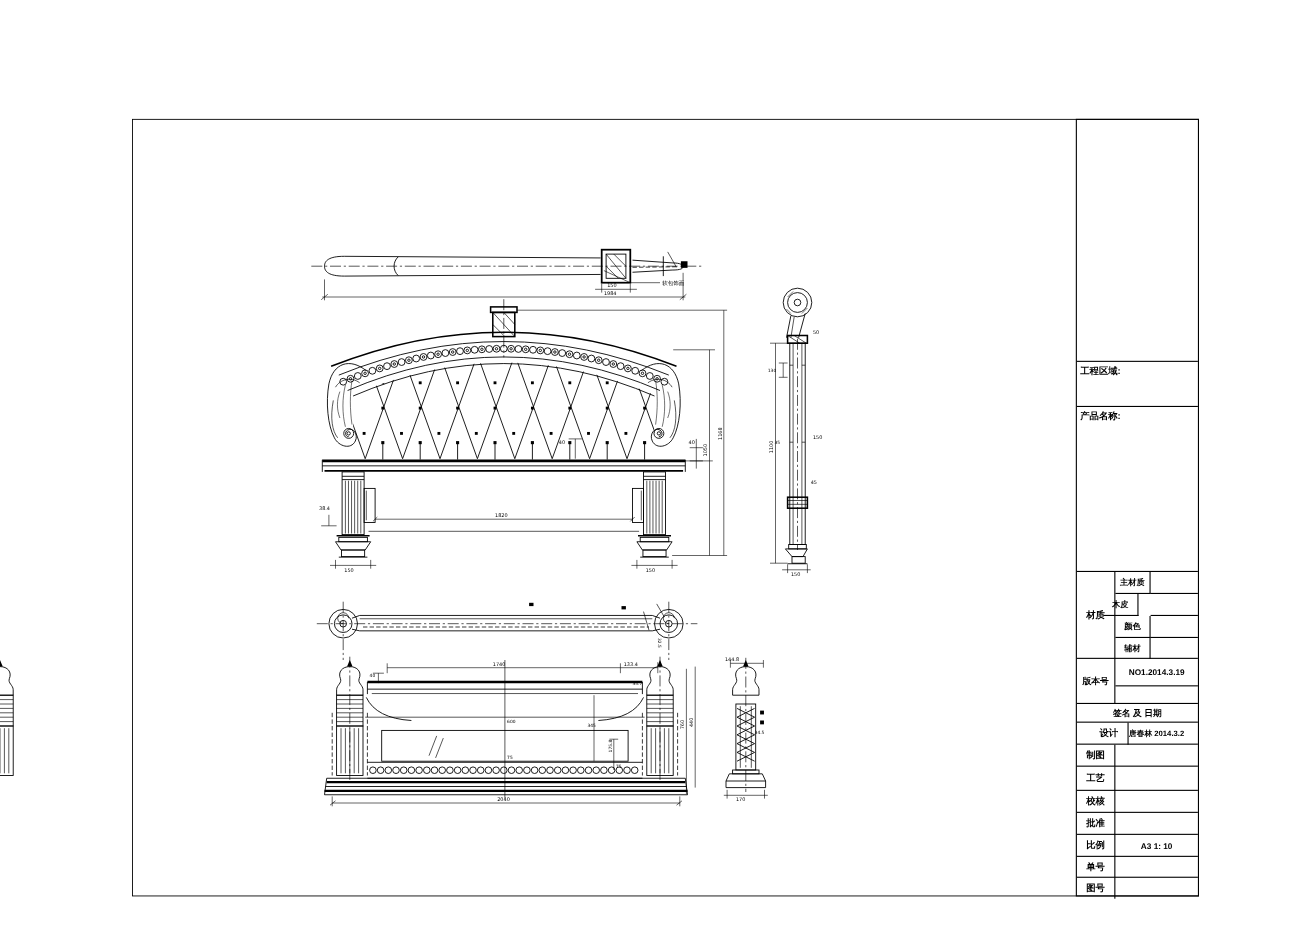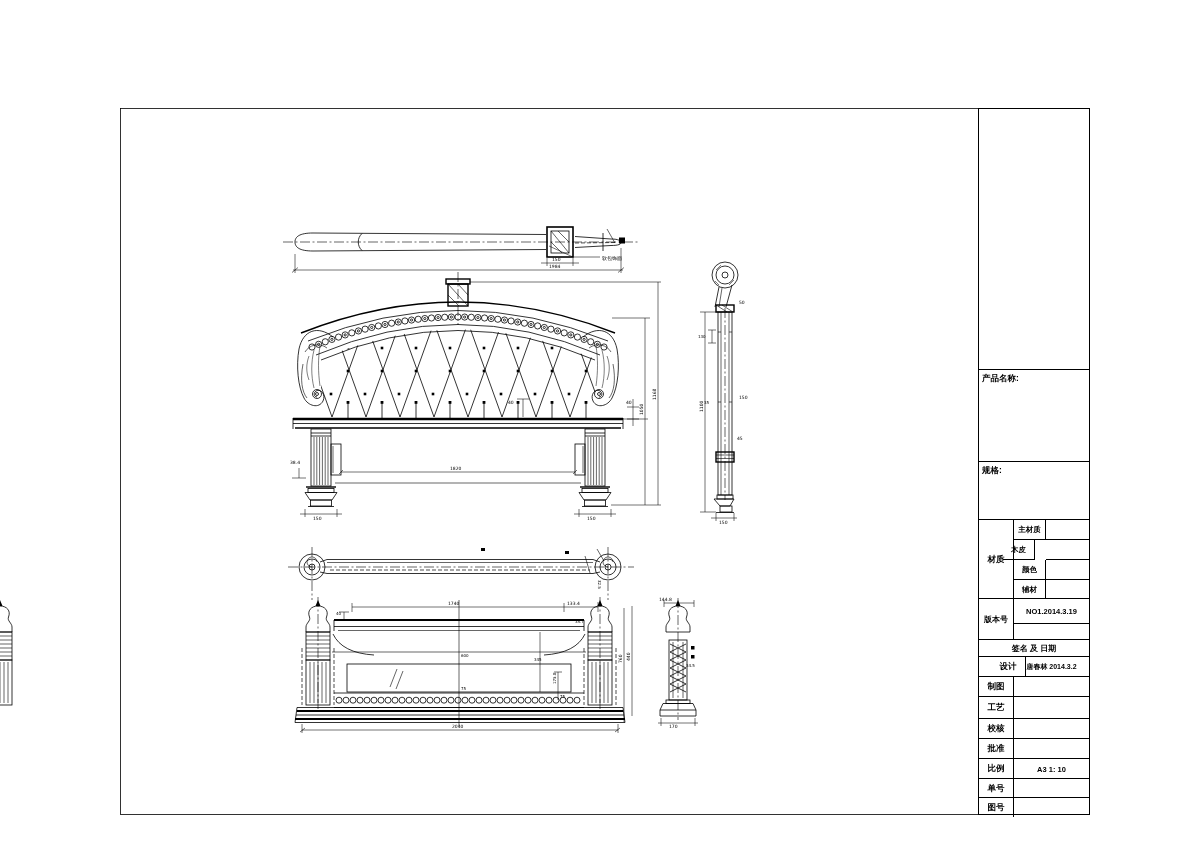--- a/index.html
+++ b/index.html
@@ -543,29 +543,29 @@
     <line x1="695" y1="718" x2="695" y2="726" class="d"></line>
     <line x1="658" y1="723" x2="698" y2="723" class="d"></line>
     <text x="669" y="728">170</text>
   </g>
 </svg>
 
 <div class="titleblock">
   <div class="tb" style="top:0;height:175px;"></div>
 
 
+  <div class="tb bt" style="top:219px;height:41px;">
+    <span class="lab">工程区域:</span>
+  </div>
 
   <div class="tb bt" style="top:260px;height:47px;">
     <span class="lab">产品名称:</span>
   </div>
 
 
-  <div class="tb bt" style="top:352px;height:58px;">
-    <span class="lab">规格:</span>
-  </div>
 
   <div class="tb bt" style="top:410px;height:79px;">
     <div class="cellc brd-r" style="left:0;top:0;width:35px;height:79px;">材质</div>
     <div class="cellc brd-r brd-b" style="left:35px;top:0;width:32px;height:20px;font-size:7.5px;">主材质</div>
     <div class="cellc brd-b" style="left:67px;top:0;width:43px;height:20px;"></div>
     <div class="cellc brd-r brd-b" style="left:24px;top:20px;width:32px;height:20px;font-size:7.5px;">木皮</div>
     <div class="cellc brd-b" style="left:67px;top:20px;width:43px;height:20px;"></div>
     <div class="cellc brd-r brd-b" style="left:35px;top:40px;width:32px;height:20px;font-size:7.5px;">颜色</div>
     <div class="cellc brd-b" style="left:67px;top:40px;width:43px;height:20px;"></div>
     <div class="cellc brd-r" style="left:35px;top:60px;width:32px;height:19px;font-size:7.5px;">辅材</div>

